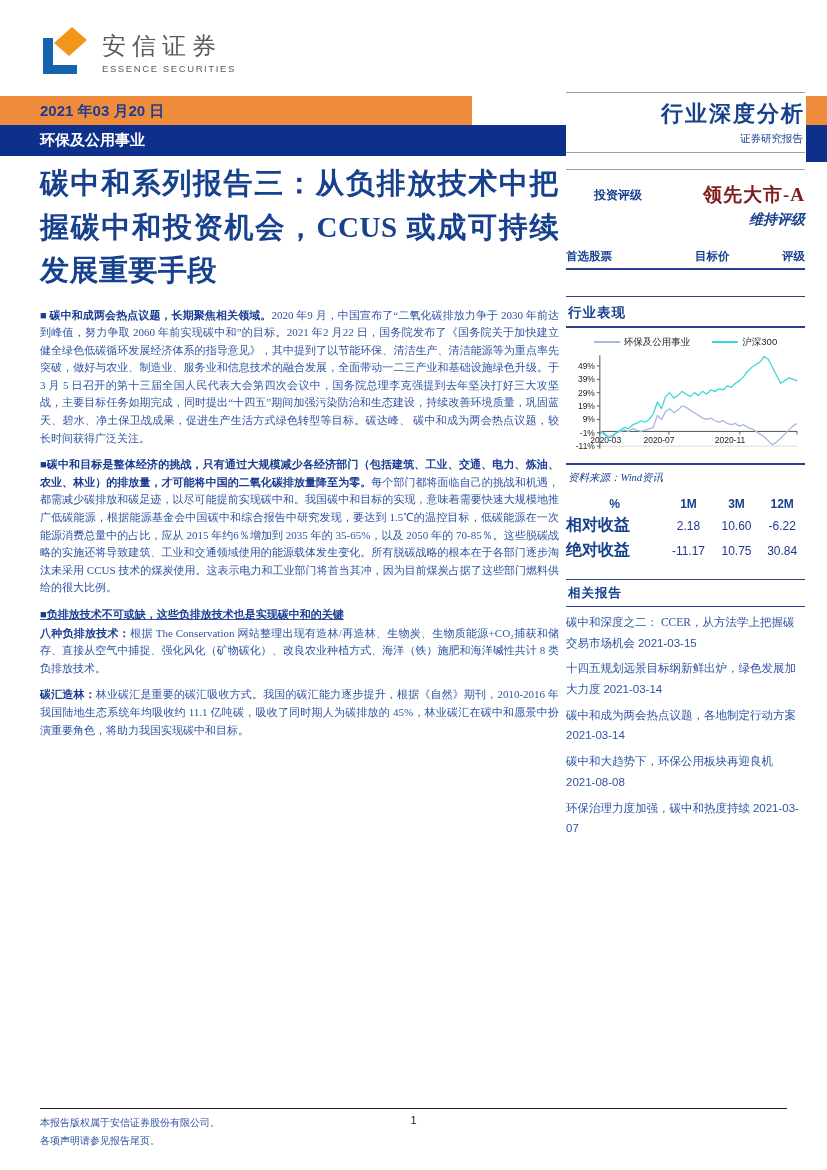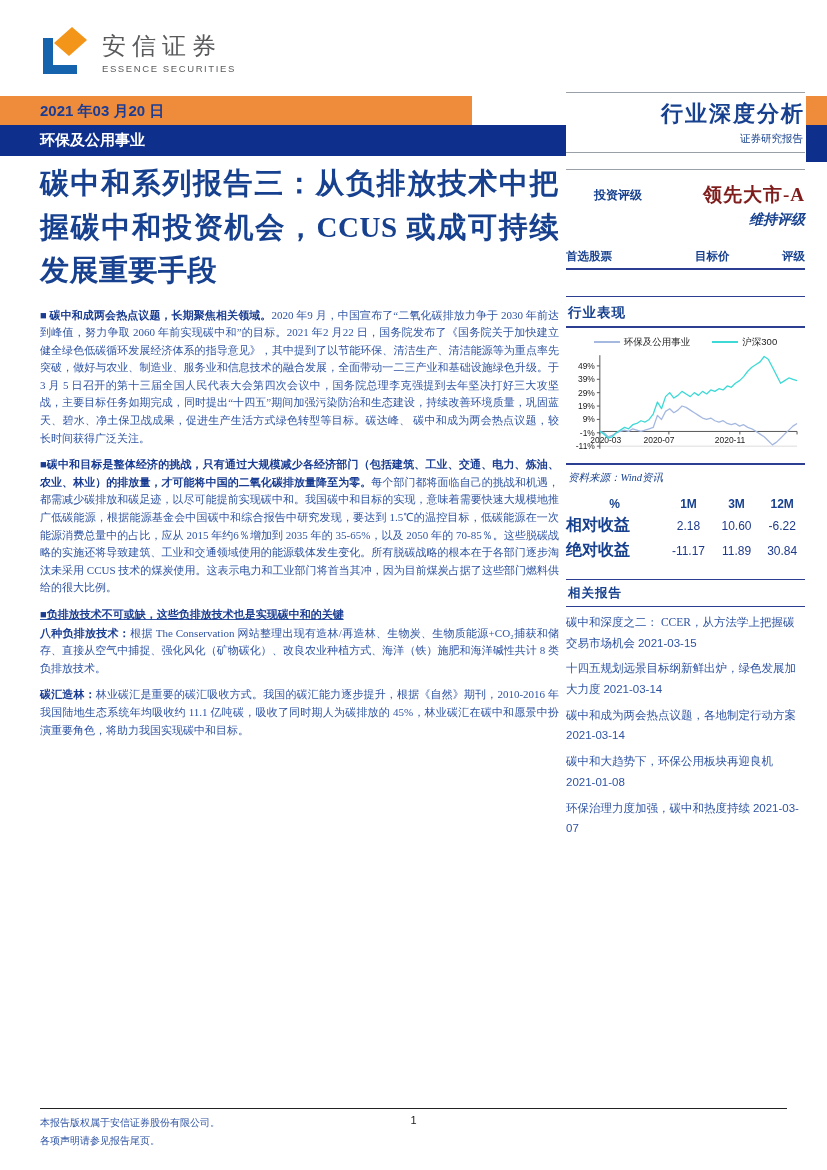--- a/index.html
+++ b/index.html
@@ -180,36 +180,36 @@
       </tr>
       <tr>
         <td class="lbl">相对收益</td>
         <td>2.18</td>
         <td>10.60</td>
         <td>-6.22</td>
       </tr>
       <tr>
         <td class="lbl">绝对收益</td>
         <td>-11.17</td>
-        <td>11.89</td>
+        <td>10.75</td>
         <td>30.84</td>
       </tr>
     </tbody>
       </table>
 
 
     <div class="related-block">
       <div class="hr-navy1"></div>
       <div class="related-title">相关报告</div>
       <div class="hr-navy1"></div>
 
       <div class="related-item"><span>碳中和深度之二： CCER，从方法学上把握碳交易市场机会</span> <span class="date">2021-03-15</span></div>
       <div class="related-item"><span>十四五规划远景目标纲新鲜出炉，绿色发展加大力度</span> <span class="date">2021-03-14</span></div>
       <div class="related-item"><span>碳中和成为两会热点议题，各地制定行动方案</span> <span class="date">2021-03-14</span></div>
-      <div class="related-item"><span>碳中和大趋势下，环保公用板块再迎良机</span> <span class="date">2021-01-08</span></div>
+      <div class="related-item"><span>碳中和大趋势下，环保公用板块再迎良机</span> <span class="date">2021-08-08</span></div>
       <div class="related-item"><span>环保治理力度加强，碳中和热度持续</span> <span class="date">2021-03-07</span></div>
     </div>
   </aside>
 
   <div class="foot-line"></div>
   <div class="foot-text">
     <div>本报告版权属于安信证券股份有限公司。</div>
     <div>各项声明请参见报告尾页。</div>
   </div>
   <div class="page-num">1</div>

